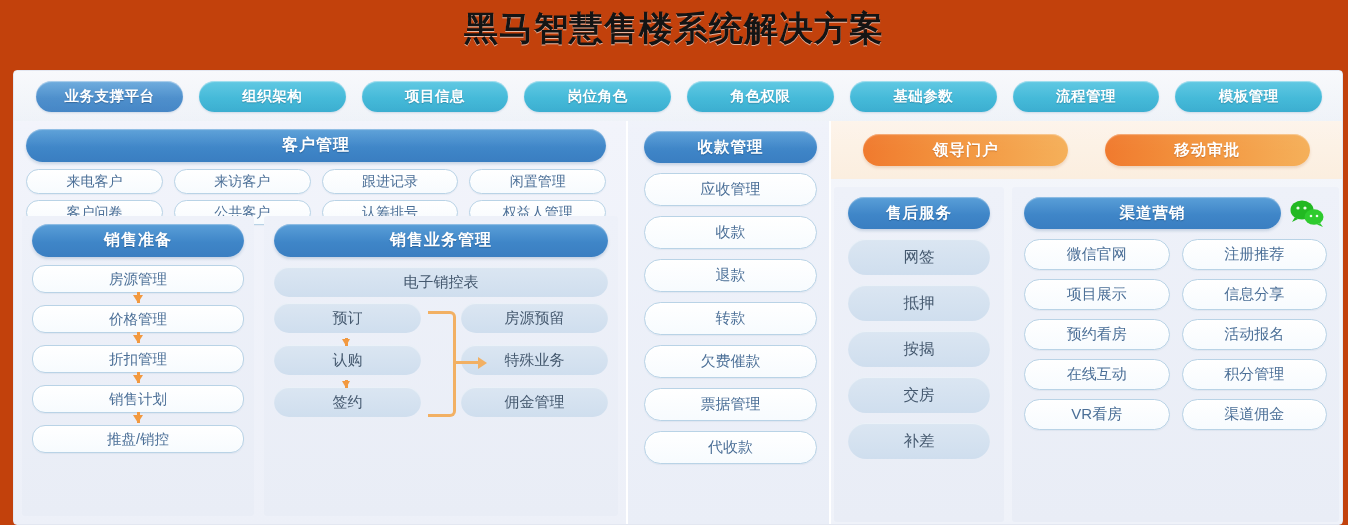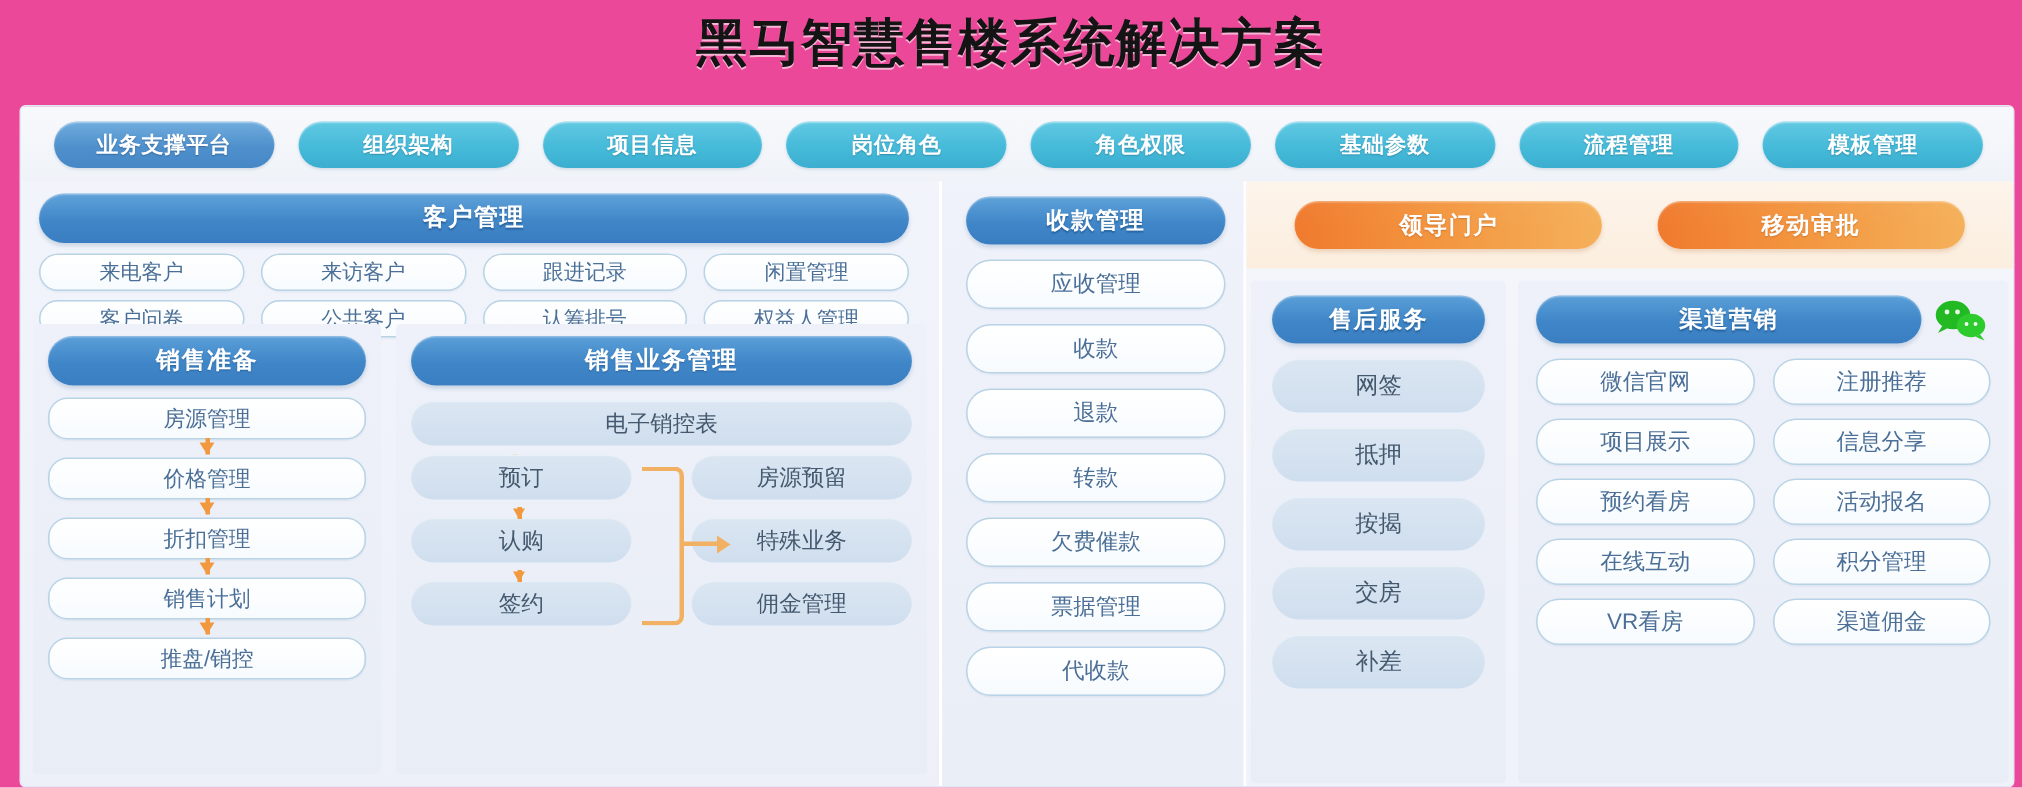--- a/index.html
+++ b/index.html
@@ -2,21 +2,21 @@
 <html><head>
 <meta charset="utf-8">
 <style>
   * { box-sizing: border-box; margin: 0; padding: 0; }
   html, body {
     width: 1348px; height: 525px;
     overflow: hidden;
     background: #ffffff;
     font-family: "Liberation Sans", "DejaVu Sans", sans-serif;
   }
-  #root { position: relative; width: 1348px; height: 525px; background: #ec4899; }
+  #root { position: relative; width: 1348px; height: 525px; background: #c2410c; }
 
   
   .title {
     position: absolute; left: 0; top: 6px; width: 1348px;
     text-align: center;
     font-size: 34px; font-weight: bold; color: #141414;
     letter-spacing: 1px;
     text-shadow: 0 1px 0 rgba(255,255,255,0.6);
   }
 

